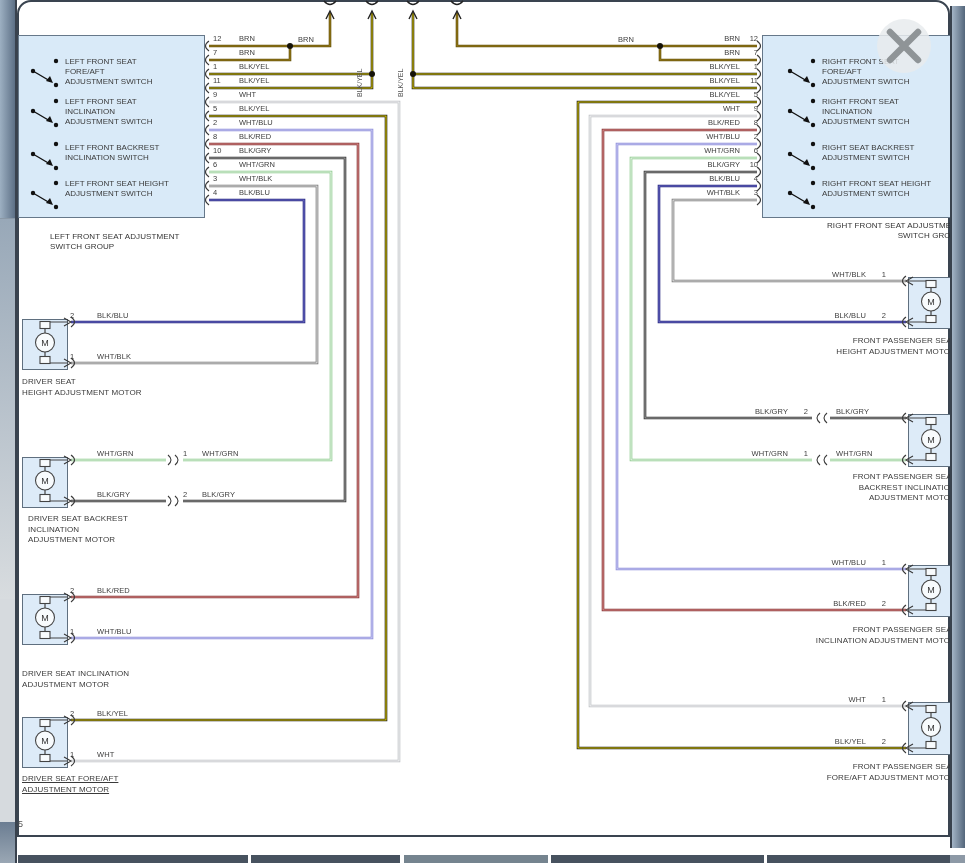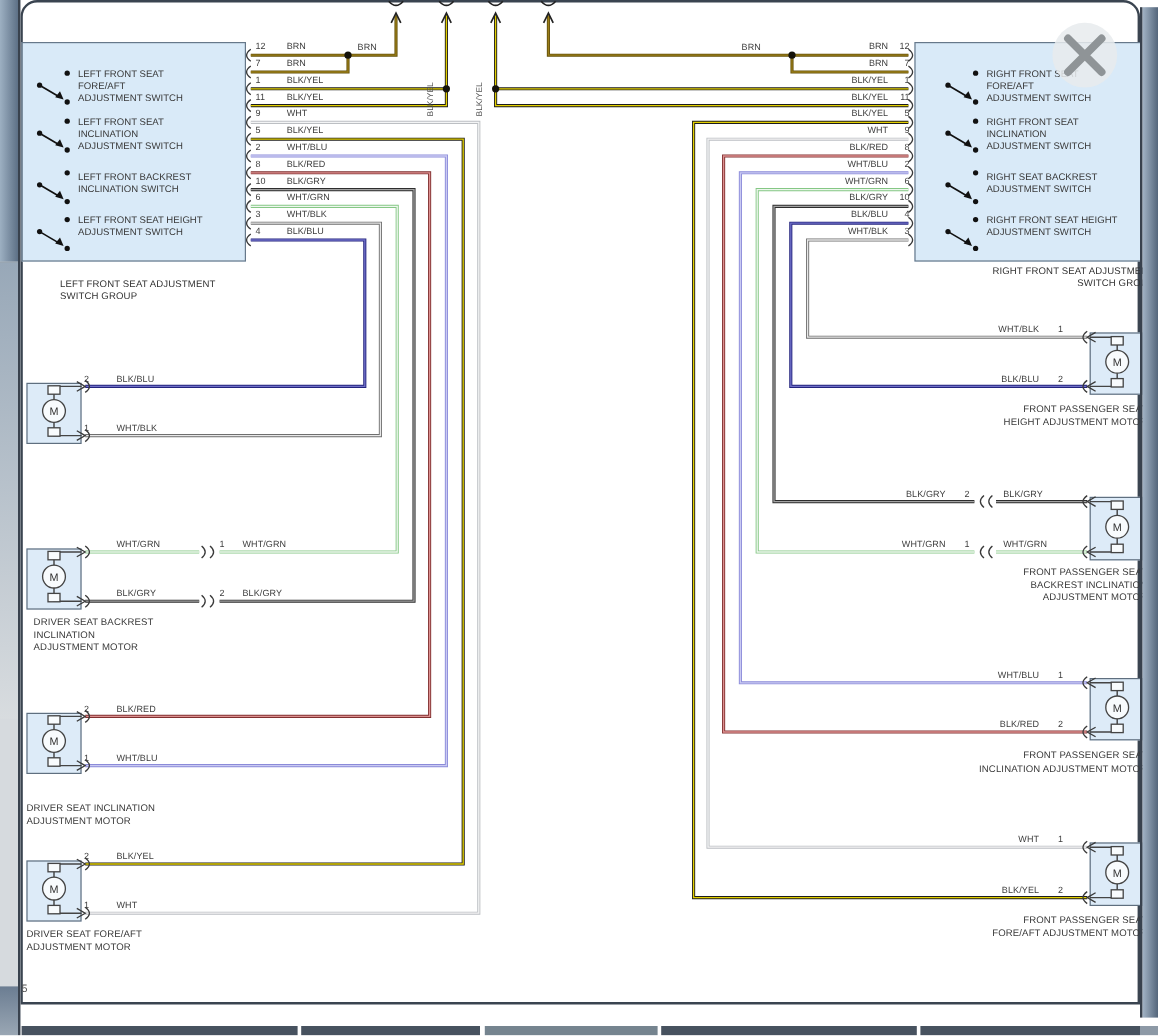--- a/index.html
+++ b/index.html
@@ -480,26 +480,28 @@
   <div class="lbl" style="left:70px;top:586px;">2</div>
   <div class="lbl" style="left:97px;top:586px;">BLK/RED</div>
   <div class="lbl" style="left:70px;top:627px;">1</div>
   <div class="lbl" style="left:97px;top:627px;">WHT/BLU</div>
 
   <div class="lbl" style="left:70px;top:709px;">2</div>
   <div class="lbl" style="left:97px;top:709px;">BLK/YEL</div>
   <div class="lbl" style="left:70px;top:750px;">1</div>
   <div class="lbl" style="left:97px;top:750px;">WHT</div>
 
+  <div class="lbl name" style="left:22px;top:377px;width:170px;">DRIVER SEAT
+HEIGHT ADJUSTMENT MOTOR</div>
   <div class="lbl name" style="left:28px;top:514px;width:170px;">DRIVER SEAT BACKREST
 INCLINATION
 ADJUSTMENT MOTOR</div>
   <div class="lbl name" style="left:22px;top:669px;width:180px;">DRIVER SEAT INCLINATION
 ADJUSTMENT MOTOR</div>
-  <div class="lbl name" style="left:22px;top:774px;width:170px;">DRIVER SEAT FORE/AFT
+  <div class="lbl name" style="left:22px;top:774px;width:170px;text-decoration:underline;">DRIVER SEAT FORE/AFT
 ADJUSTMENT MOTOR</div>
 
   <div class="lbl ra" style="left:770px;top:270px;width:96px;">WHT/BLK</div>
   <div class="lbl ra" style="left:874px;top:270px;width:12px;">1</div>
   <div class="lbl ra" style="left:770px;top:311px;width:96px;">BLK/BLU</div>
   <div class="lbl ra" style="left:874px;top:311px;width:12px;">2</div>
 
   <div class="lbl ra" style="left:698px;top:407px;width:90px;">BLK/GRY</div>
   <div class="lbl ra" style="left:796px;top:407px;width:12px;">2</div>
   <div class="lbl" style="left:836px;top:407px;">BLK/GRY</div>

